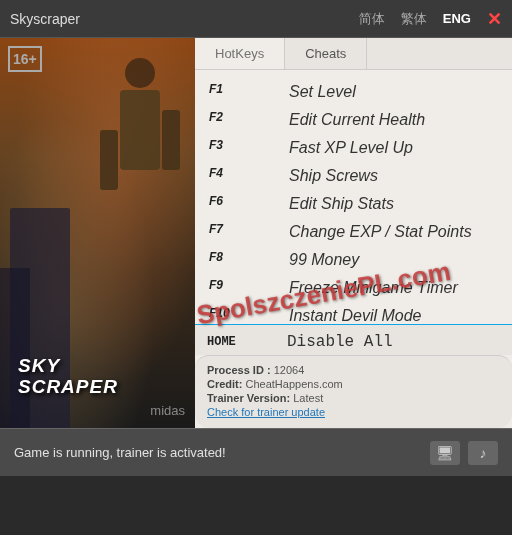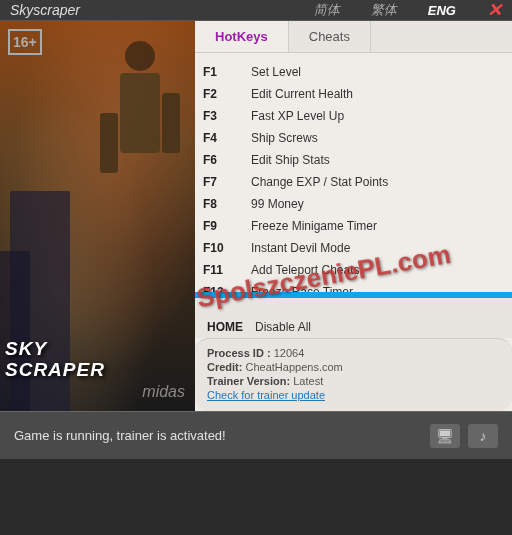--- a/index.html
+++ b/index.html
@@ -11,32 +11,31 @@
       overflow: hidden;
     }
 
     
     .title-bar {
       display: flex;
       align-items: center;
       justify-content: space-between;
       background: #3a3a3a;
       padding: 0 10px;
-      height: 21px;
+      height: 38px;
       border-bottom: 1px solid #555;
-      font-style: italic;
     }
     .title-text {
       color: #ddd;
       font-size: 14px;
     }
     .lang-controls {
       display: flex;
       align-items: center;
-      gap: 23px;
+      gap: 8px;
     }
     .lang-btn {
       color: #aaa;
       font-size: 13px;
       cursor: pointer;
       padding: 2px 4px;
     }
     .lang-btn.active {
       color: #fff;
       font-weight: bold;
@@ -73,21 +72,21 @@
     .game-overlay {
       position: absolute;
       top: 0; left: 0; right: 0; bottom: 0;
       background: 
         radial-gradient(ellipse at 60% 30%, rgba(180,100,50,0.5) 0%, transparent 60%),
         radial-gradient(ellipse at 30% 70%, rgba(200,160,100,0.3) 0%, transparent 50%);
     }
     .game-title-overlay {
       position: absolute;
       bottom: 30px;
-      left: 5px;
+      left: 18px;
       color: #fff;
       font-size: 19px;
       font-weight: bold;
       font-style: italic;
       text-shadow: 2px 2px 4px #000;
       letter-spacing: 1px;
       line-height: 1.1;
     }
     .rating-badge {
       position: absolute;
@@ -97,22 +96,21 @@
       color: #aaa;
       font-size: 14px;
       padding: 3px 3px;
       font-weight: bold;
     }
     .midas-logo {
       position: absolute;
       bottom: 10px;
       right: 10px;
       color: #888;
-      font-size: 16px;
-      font-style: italic;
+      font-size: 13px;
     }
 
     
     .right-panel {
       flex: 1;
       background: #f0ede8;
       display: flex;
       flex-direction: column;
     }
 
@@ -124,47 +122,49 @@
     }
     .tab {
       padding: 8px 20px;
       font-size: 13px;
       color: #555;
       cursor: pointer;
       border-right: 1px solid #ccc;
     }
     .tab.active {
       background: #f0ede8;
-      color: #a21caf;
-      font-weight: bold;
+      color: #737373;
+      font-weight: normal;
     }
 
     
     .cheats-list {
       flex: 1;
-      padding: 8px 8px;
+      padding: 8px 14px;
       overflow-y: auto;
+      font-style: italic;
     }
     .cheat-item {
       display: flex;
       align-items: flex-start;
       padding: 2px 0;
       font-size: 12px;
       color: #333;
       line-height: 1.5;
     }
     .cheat-key {
       min-width: 48px;
       font-weight: bold;
       color: #222;
       font-size: 12px;
     }
     .cheat-desc {
       color: #333;
-      font-size: 12px;
+      font-size: 16px;
+      margin-left: 32px;
     }
 
     
     .info-panel {
       background: #e8e5e0;
       padding: 8px 12px;
       border-top: 1px solid #ccc;
       font-size: 11px;
       color: #555;
       border-radius: 14px;
@@ -227,23 +227,24 @@
       display: flex;
       align-items: center;
       justify-content: center;
       color: #ccc;
       font-size: 14px;
       cursor: pointer;
     }
 
     
     .home-area {
-      padding: 22px 12px 4px 12px;
-      border-top: 6px solid #0ea5e9;
+      padding: 8px 12px 4px 12px;
+      border-top: 1px solid #0ea5e9;
       background: #e8e5e0;
+      font-family: Liberation Mono, monospace;
     }
     .home-item {
       display: flex;
       align-items: center;
       font-size: 12px;
       color: #333;
     }
     .home-key {
       min-width: 48px;
       font-weight: bold;

